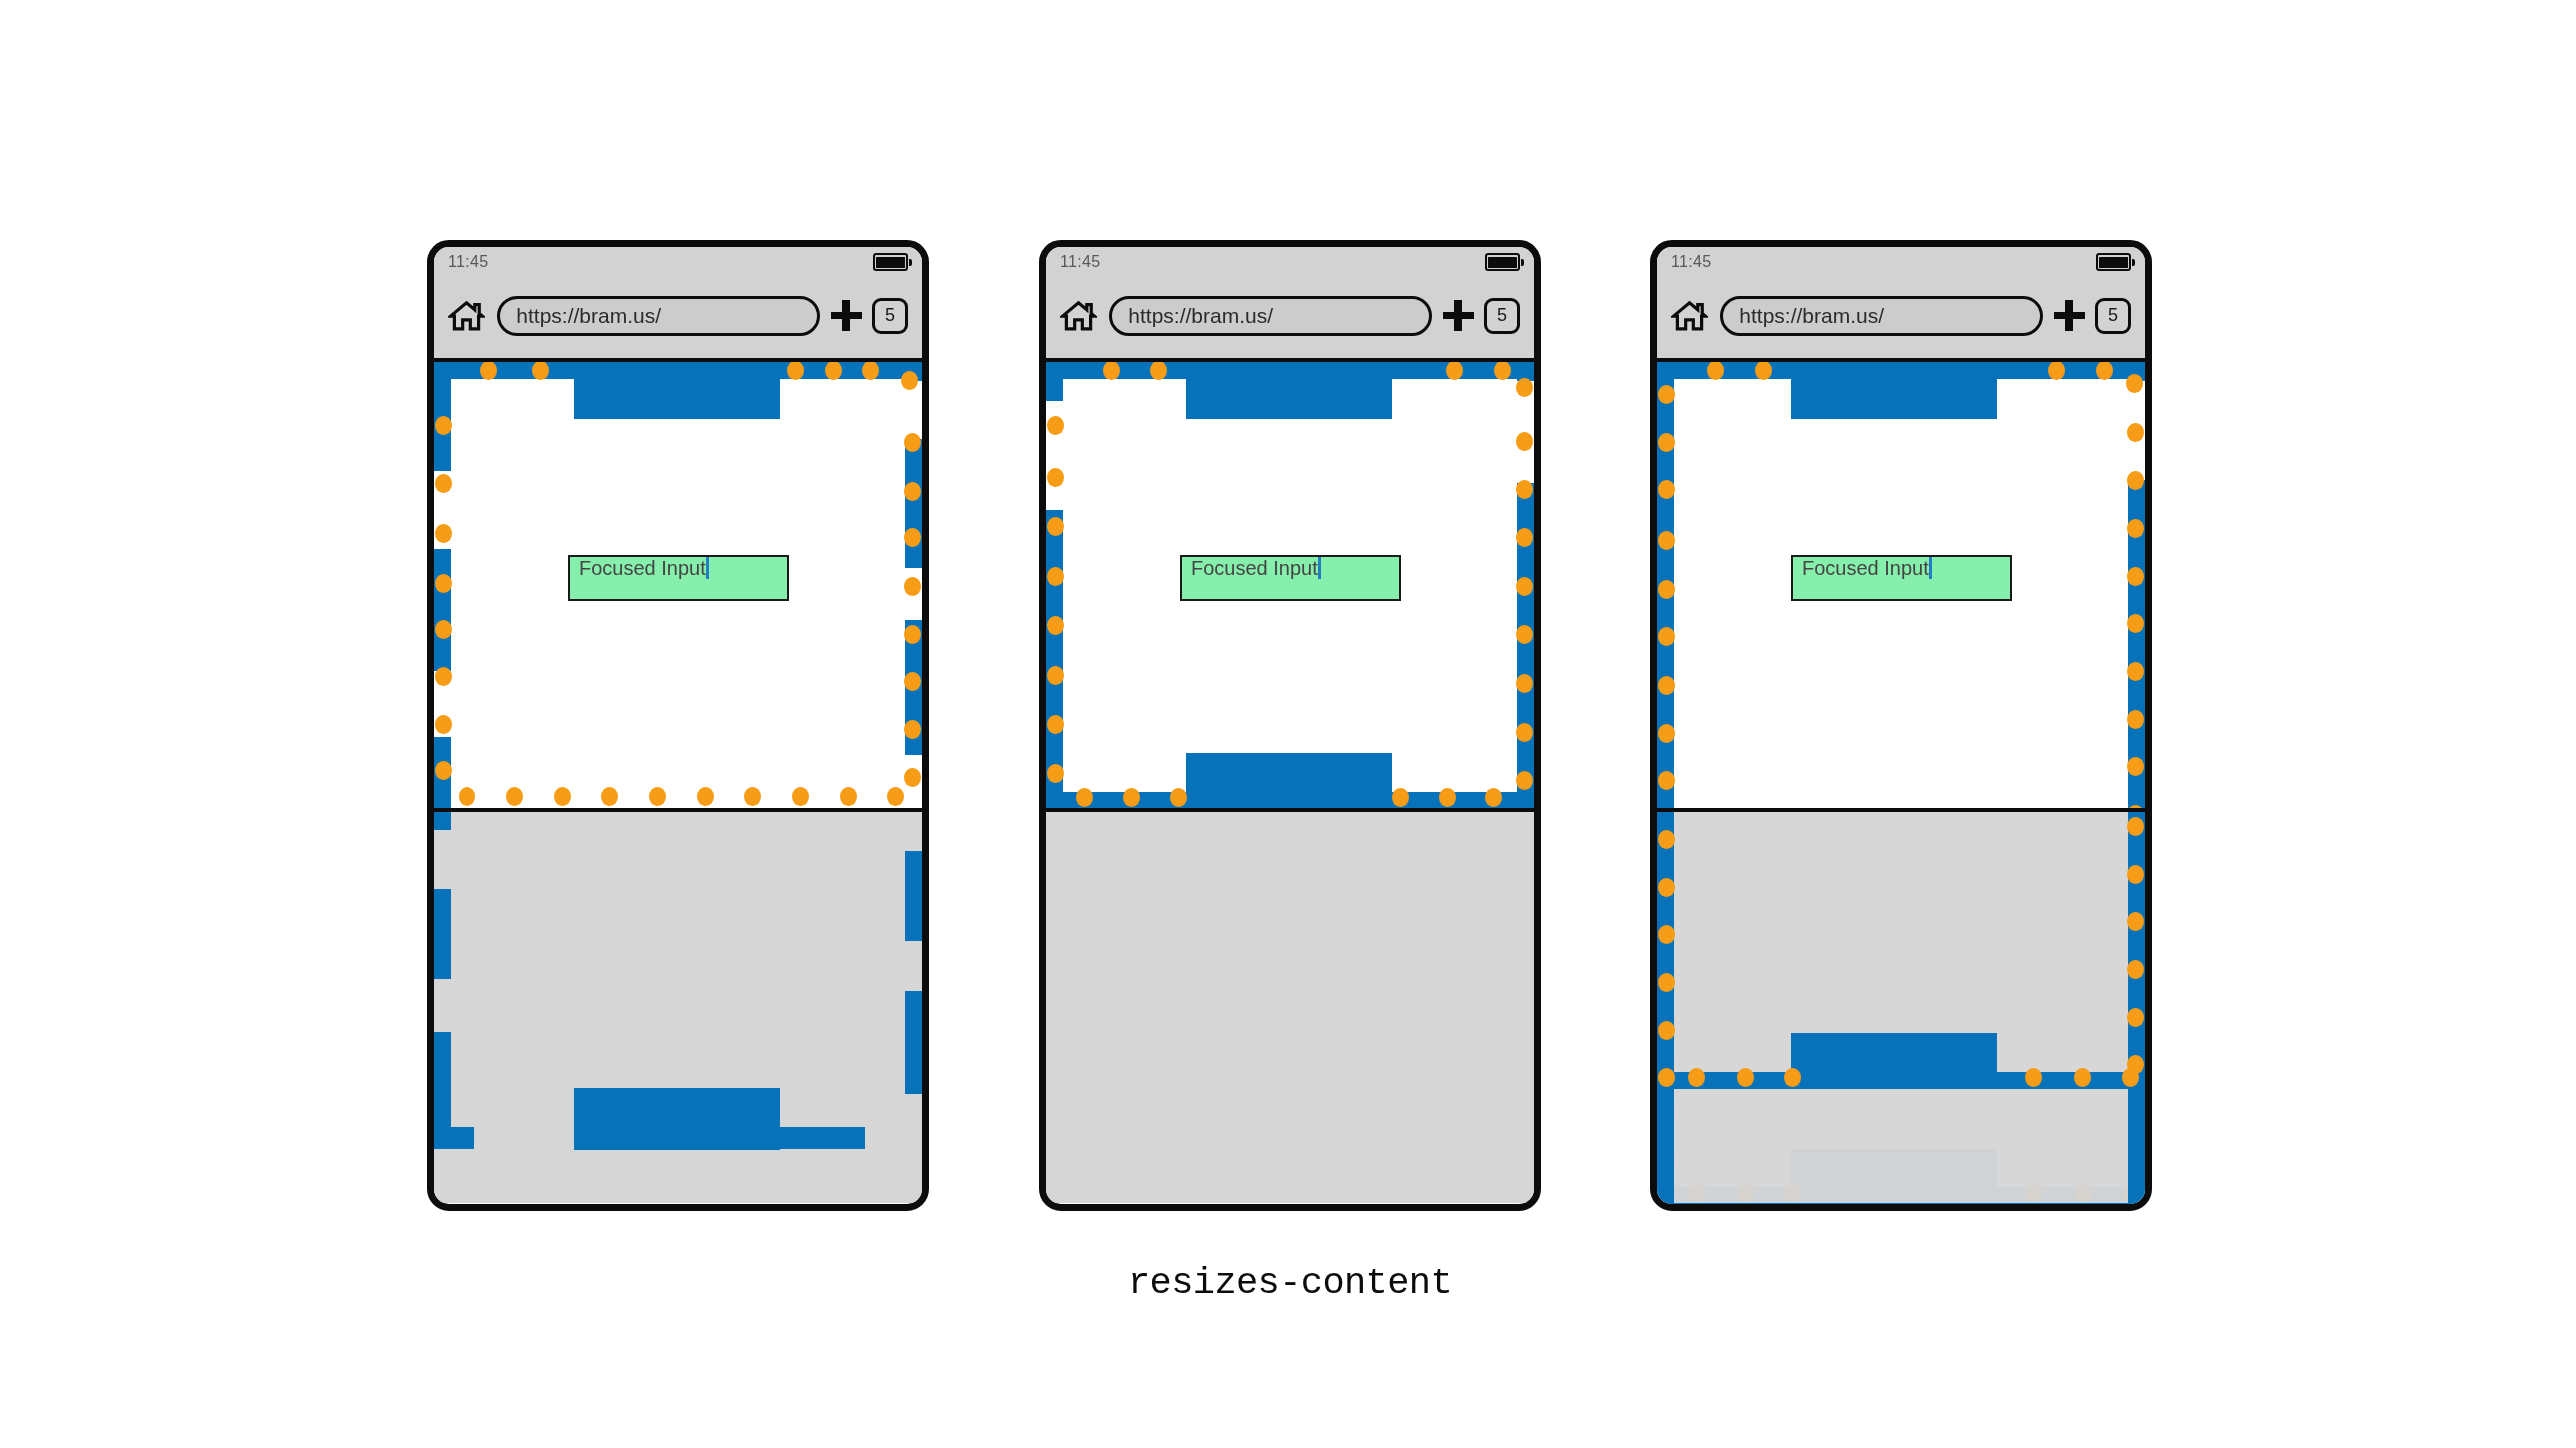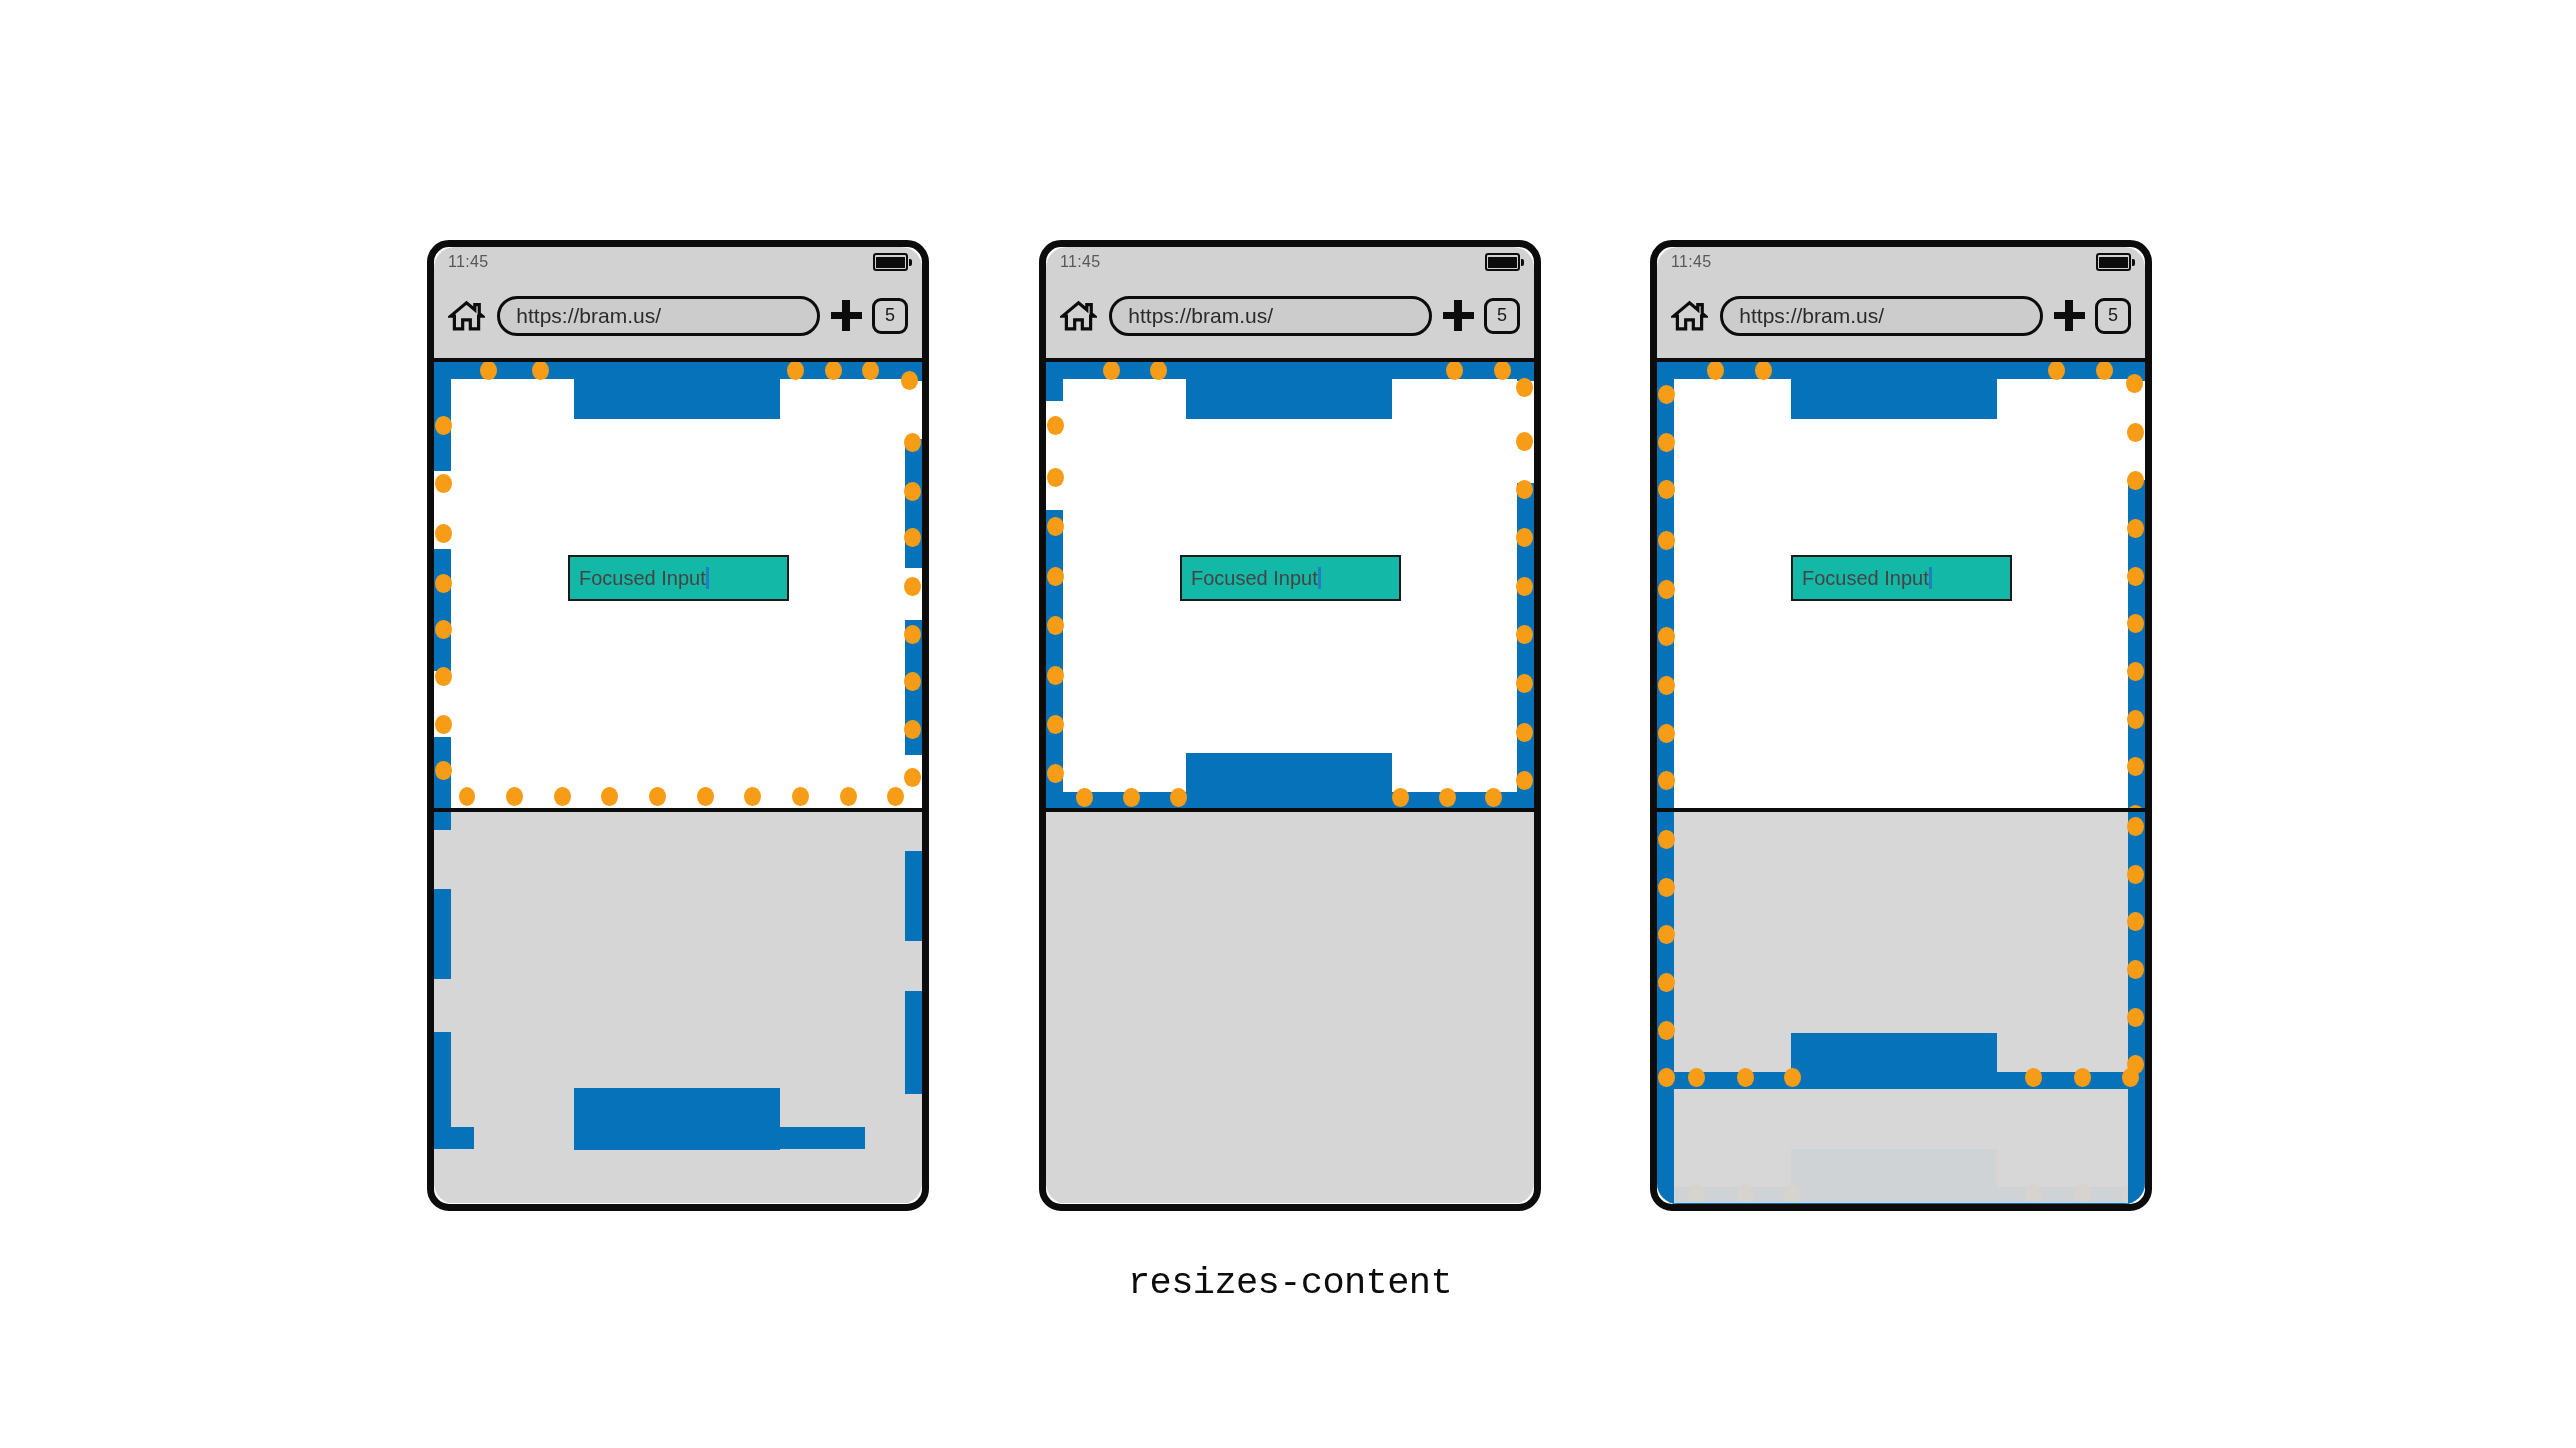--- a/index.html
+++ b/index.html
@@ -13,21 +13,21 @@
   
   .phone{
     position:absolute;
     width:502px;height:971px;
     border:7px solid #0c0c0c;
     border-radius:22px;
     box-sizing:border-box;
     background:#ffffff;
     overflow:hidden;
   }
-  .phone-inner{position:absolute;inset:0;overflow:hidden;border-radius:21px;}
+  .phone-inner{position:absolute;inset:0;overflow:hidden;border-radius:6px;}
 
   
   .chrome{
     position:absolute;left:0;right:0;top:0;height:115px;
     background:#d2d2d2;
     border-bottom:4.5px solid #0c0c0c;
     box-sizing:border-box;
   }
   .statusbar{
     position:absolute;left:0;right:0;top:0;height:31px;
@@ -105,23 +105,23 @@
   .blue{position:absolute;background:#0572b9;}
   .dot{
     position:absolute;width:16.7px;height:19.3px;border-radius:50%;
     background:#f79c16;
   }
 
   
   .focus-input{
     position:absolute;
     width:221px;height:46px;
-    border:2.6px solid #1a1a1a;background:#14b8a6;
-    box-sizing:border-box;
-    display:flex;align-items:center;
+    border:2.6px solid #1a1a1a;background:#86efac;
+    box-sizing:border-box;
+    display:flex;
   }
   .focus-input .txt{
     padding-left:9px;font-size:20px;color:#444444;white-space:nowrap;
   }
   .caret{
     display:inline-block;width:2.6px;height:22px;background:#1f7ec4;
     margin-left:0.6px;vertical-align:middle;
   }
 
   

